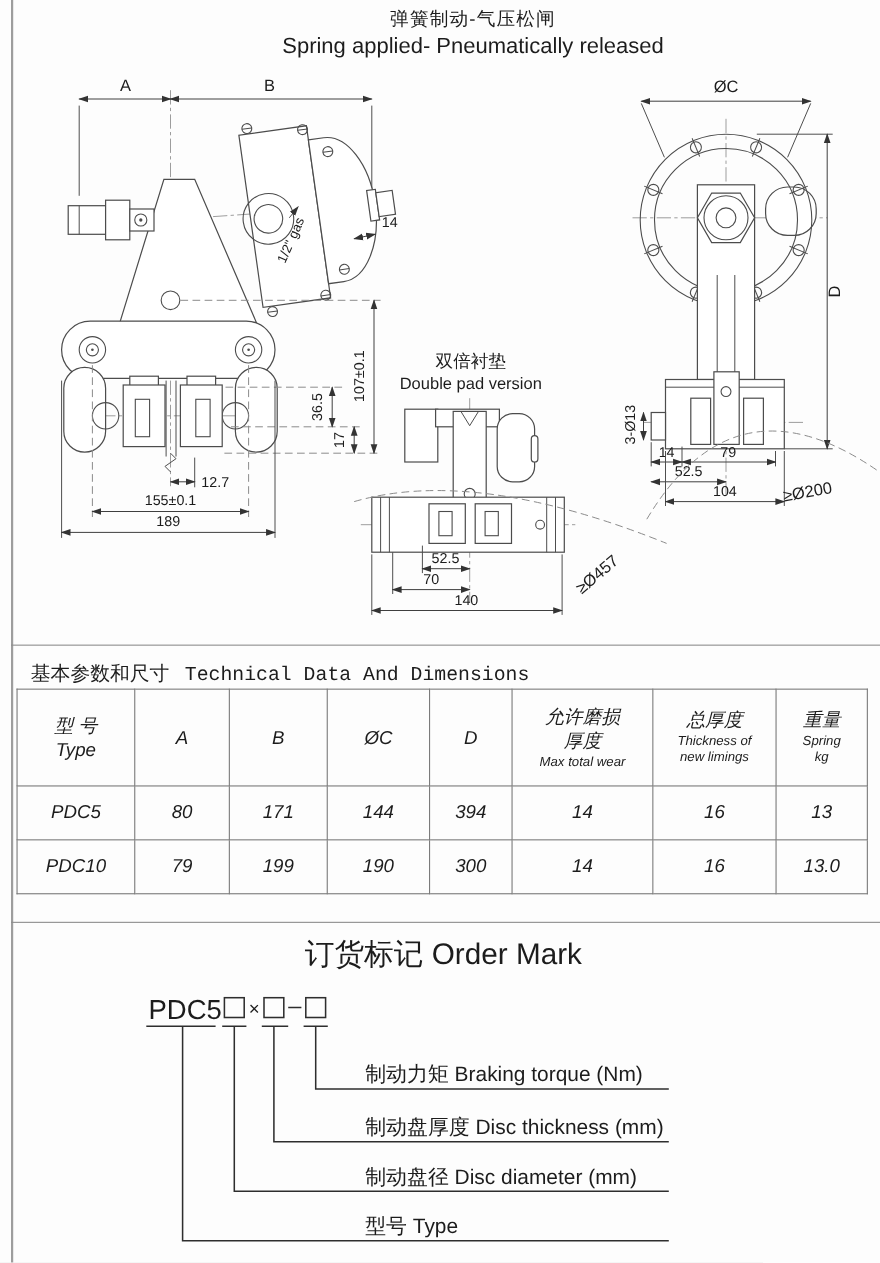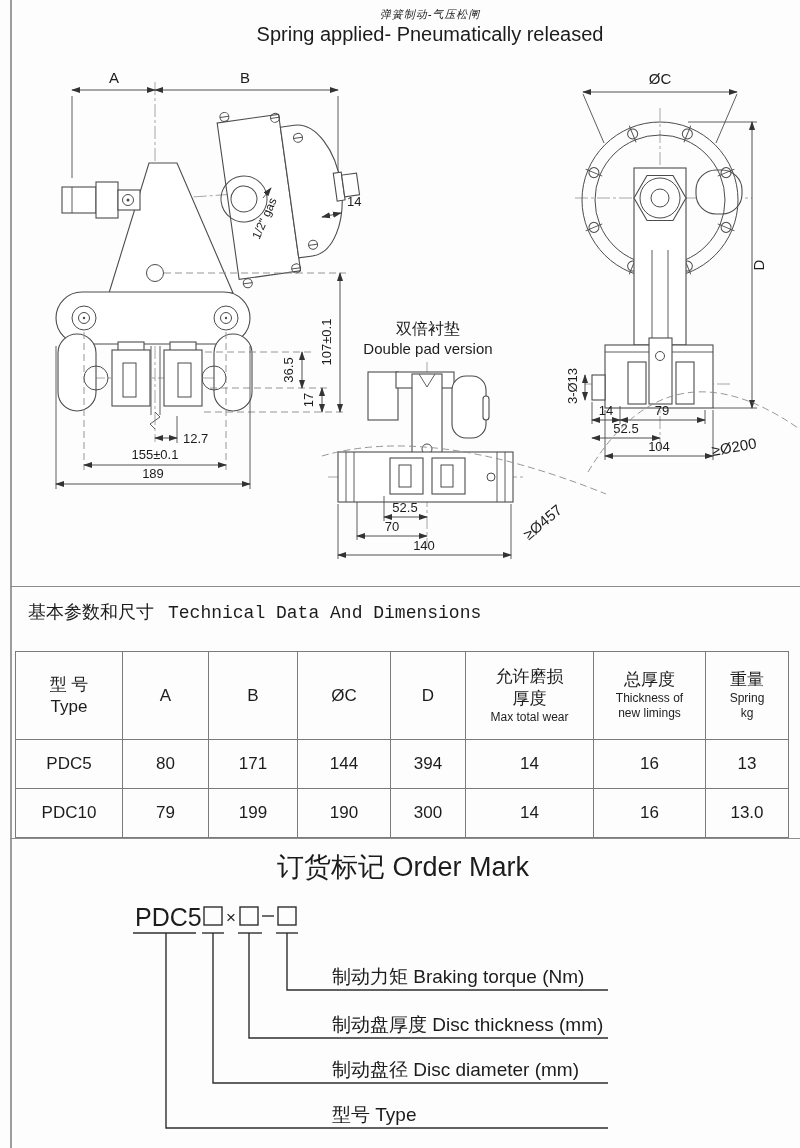--- a/index.html
+++ b/index.html
@@ -1,27 +1,27 @@
 <!DOCTYPE html>
 <html><head>
 <meta charset="utf-8">
 <style>
   html,body{margin:0;padding:0;background:#e8e8e8;}
   .page{position:relative;width:800px;height:1148px;background:#fdfdfd;
         font-family:"Liberation Sans",sans-serif;color:#1c1c1c;overflow:hidden;}
   .scan-edge{position:absolute;left:10px;top:0;width:2px;height:1148px;background:#9d9d9d;}
   .titles{position:absolute;left:60px;top:7px;width:740px;text-align:center;line-height:1.3;}
-  .titles .zh{font-size:11px;letter-spacing:1px;font-style:italic;}
+  .titles .zh{font-size:17px;letter-spacing:1px;}
   .titles .en{font-size:20px;}
   .rule{position:absolute;left:10px;width:790px;height:1px;background:#8d8d8d;}
   .rule-a{top:586px;}
   .rule-b{top:838px;}
   .section-heading{position:absolute;left:28px;top:600px;font-size:18px;font-family:Liberation Mono, monospace;}
   .section-heading .en{margin-left:14px;}
-  table.specs{position:absolute;left:15px;top:651px;width:773px;border-collapse:collapse;table-layout:fixed;}
+  table.specs{position:absolute;left:15px;top:626px;width:773px;border-collapse:collapse;table-layout:fixed;font-style:italic;}
   .specs th,.specs td{border:1px solid #7b7b7b;text-align:center;vertical-align:middle;
                       font-weight:normal;padding:0;font-size:17px;line-height:1.28;}
   .specs thead tr{height:88px;}
   .specs tbody tr{height:49px;}
   .specs .sub{font-size:12px;}
   svg{position:absolute;left:0;}
   svg .part{fill:#fff;stroke:#4c4c4c;stroke-width:1.1;}
   svg .part2{fill:none;stroke:#4c4c4c;stroke-width:1;}
   svg .thin{stroke:#4c4c4c;stroke-width:.9;fill:none;}
   svg .dim{stroke:#3d3d3d;stroke-width:.9;fill:none;}

